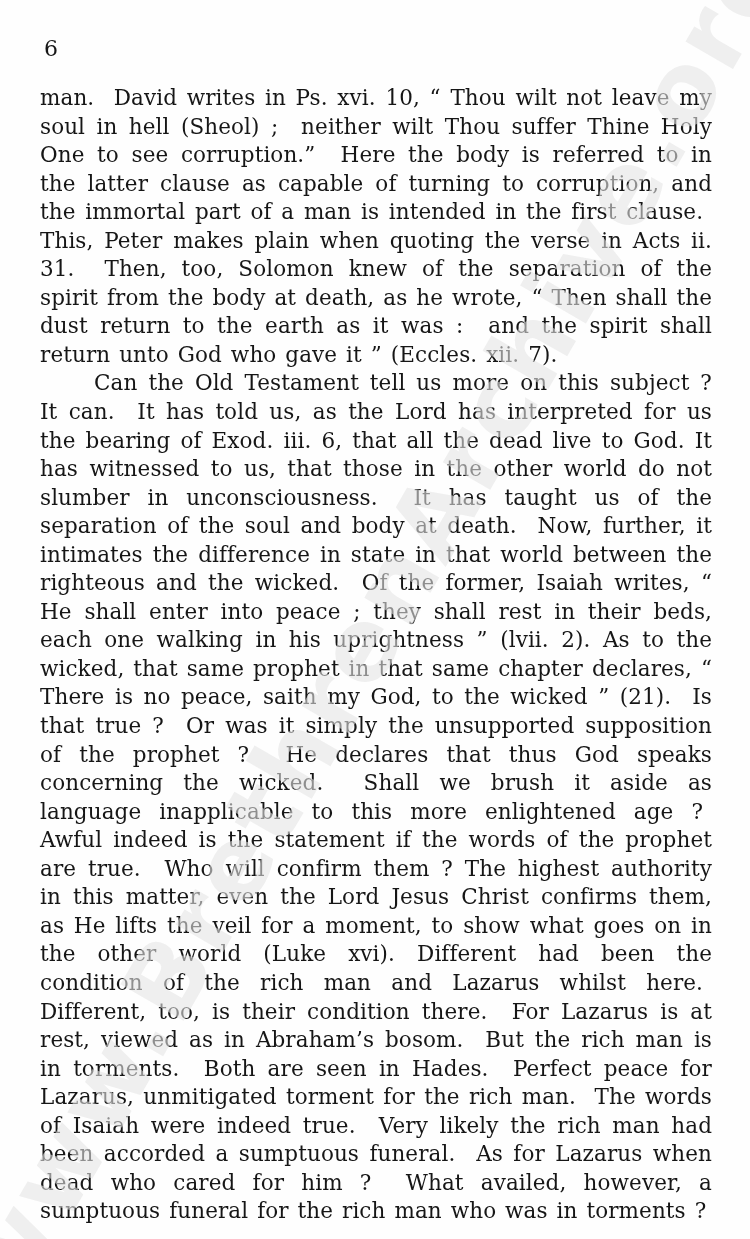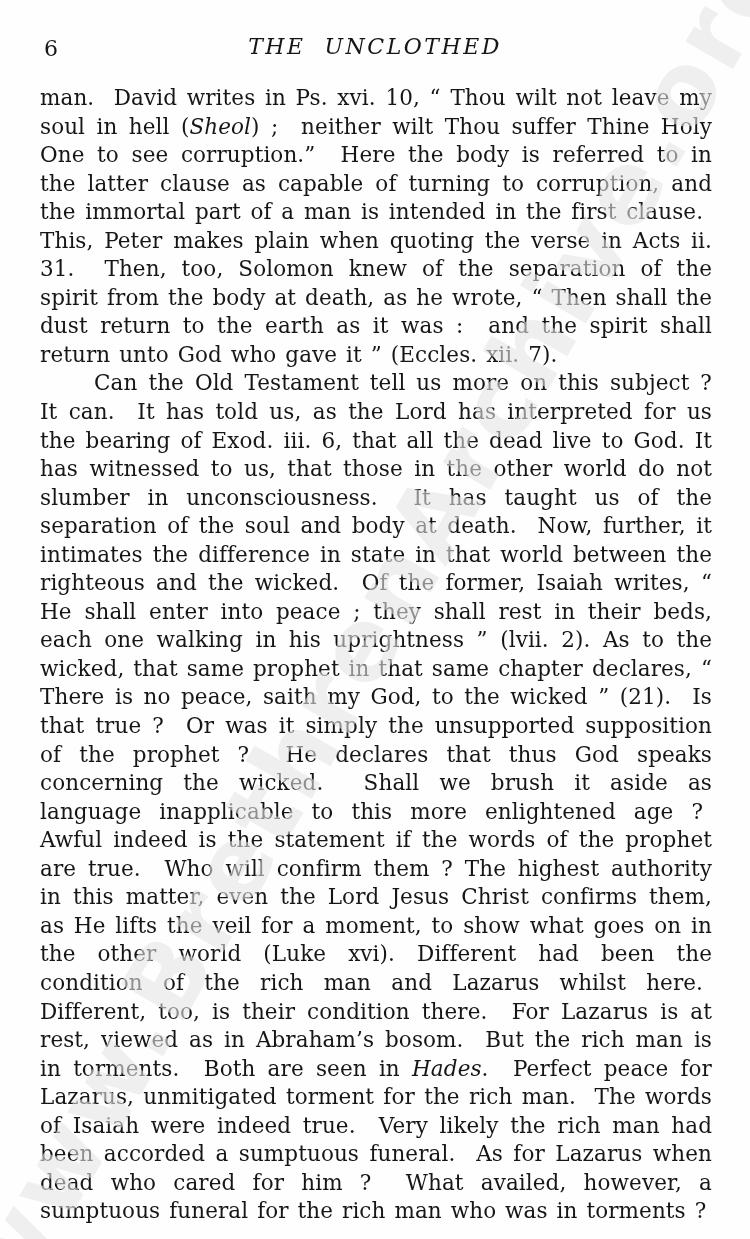--- a/index.html
+++ b/index.html
@@ -65,30 +65,29 @@
     width: 672px;
     z-index: 1;
     font-size: 21.5px;
     line-height: 28.55px;
     text-align: justify;
     word-spacing: 2px;
     letter-spacing: 0.1px;
   }
   .para { margin: 0; }
   .para.indent { text-indent: 54px; }
-  .it { font-style: italic; }
+  .it { }
 </style>
 </head>
 <body>
 
 <div class="page">
   <div class="watermark">www.BrethrenArchive.org</div>
 
   <header class="running-head">
     <span class="page-number">6</span>
-    <span class="running-title">THE  UNCLOTHED</span>
   </header>
 
   <main class="body-text">
       <p class="para"><span>man.&nbsp; David writes in Ps. xvi. 10, “ Thou wilt not leave my soul in hell (</span><span class="it">Sheol</span><span>) ;&nbsp; neither wilt Thou suffer Thine Holy One to see corruption.”&nbsp; Here the body is referred to in the latter clause as capable of turning to corruption, and the immortal part of a man is intended in the first clause.&nbsp; This, Peter makes plain when quoting the verse in Acts ii. 31.&nbsp; Then, too, Solomon knew of the separation of the spirit from the body at death, as he wrote, “ Then shall the dust return to the earth as it was :&nbsp; and the spirit shall return unto God who gave it ” (Eccles. xii. 7).</span></p>
       <p class="para indent"><span>Can the Old Testament tell us more on this subject ? It can.&nbsp; It has told us, as the Lord has interpreted for us the bearing of Exod. iii. 6, that all the dead live to God. It has witnessed to us, that those in the other world do not slumber in unconsciousness.&nbsp; It has taught us of the separation of the soul and body at death.&nbsp; Now, further, it intimates the difference in state in that world between the righteous and the wicked.&nbsp; Of the former, Isaiah writes, “ He shall enter into peace ; they shall rest in their beds, each one walking in his uprightness ” (lvii. 2). As to the wicked, that same prophet in that same chapter declares, “ There is no peace, saith my God, to the wicked ” (21).&nbsp; Is that true ?&nbsp; Or was it simply the unsupported supposition of the prophet ?&nbsp; He declares that thus God speaks concerning the wicked.&nbsp; Shall we brush it aside as language inapplicable to this more enlightened age ?&nbsp; Awful indeed is the statement if the words of the prophet are true.&nbsp; Who will confirm them ? The highest authority in this matter, even the Lord Jesus Christ confirms them, as He lifts the veil for a moment, to show what goes on in the other world (Luke xvi). Different had been the condition of the rich man and Lazarus whilst here.&nbsp; Different, too, is their condition there.&nbsp; For Lazarus is at rest, viewed as in Abraham’s bosom.&nbsp; But the rich man is in torments.&nbsp; Both are seen in </span><span class="it">Hades</span><span>.&nbsp; Perfect peace for Lazarus, unmitigated torment for the rich man.&nbsp; The words of Isaiah were indeed true.&nbsp; Very likely the rich man had been accorded a sumptuous funeral.&nbsp; As for Lazarus when dead who cared for him ?&nbsp; What availed, however, a sumptuous funeral for the rich man who was in torments ?</span></p>
     </main>
 </div>
 
 </body></html>

